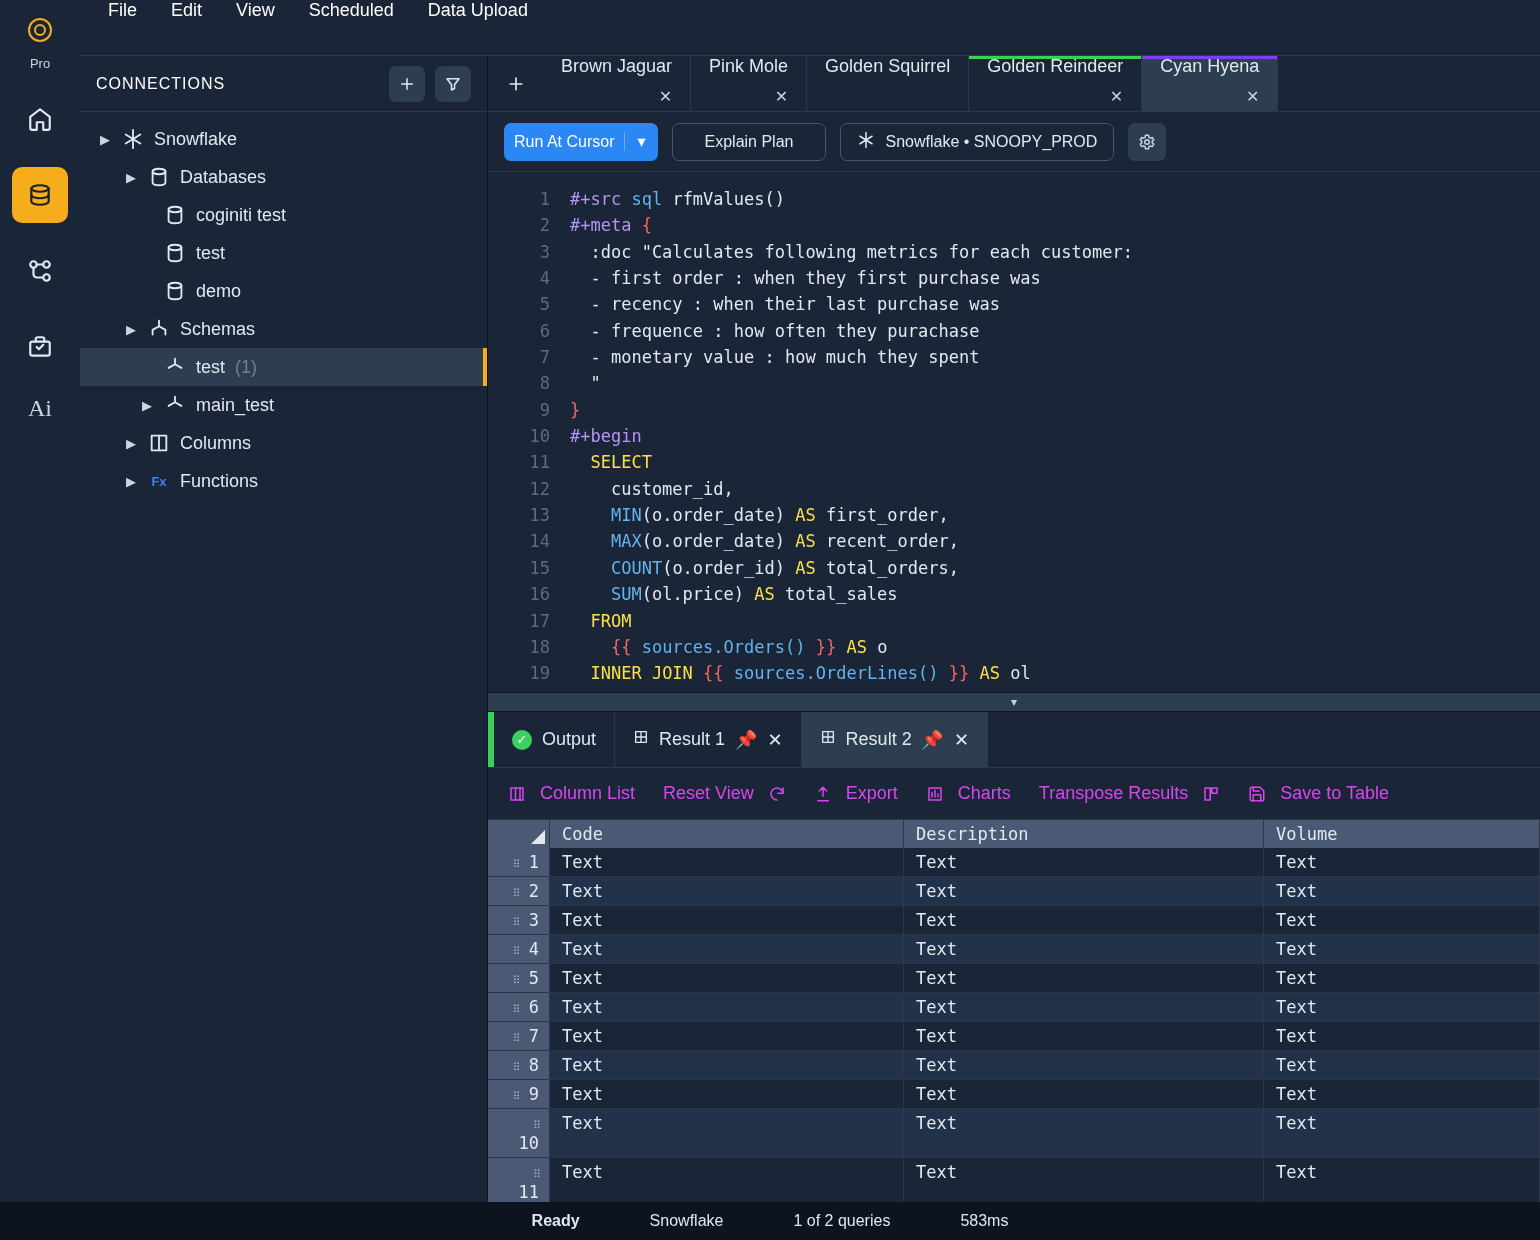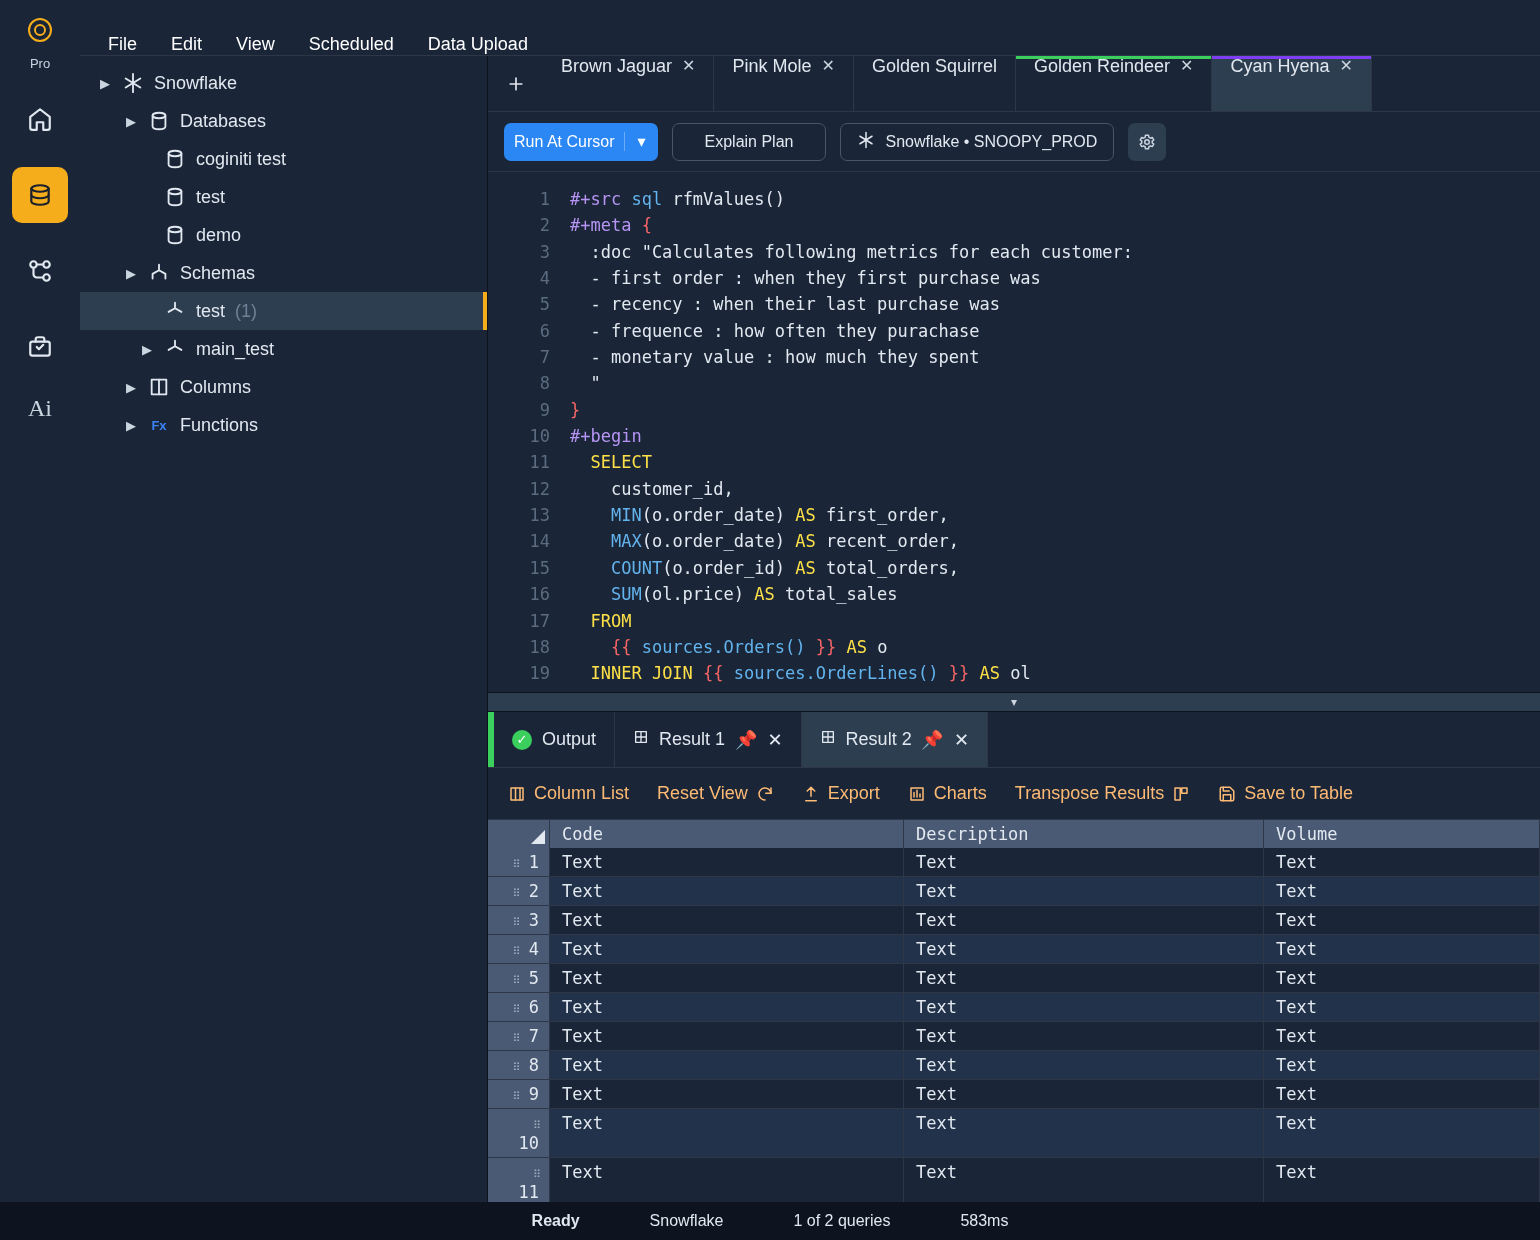--- a/index.html
+++ b/index.html
@@ -29,21 +29,21 @@
   .rail-logo svg { width: 30px; height: 30px; }
   .rail-label { font-size: 13px; color: #cbd5e0; margin-top: -14px; }
   .rail-item { width: 56px; height: 56px; display: grid; place-items: center; border-radius: 10px; cursor: pointer; color: #e2e8f0;}
   .rail-item.active { background: #f6ad1b; color: #1a202c; }
   .rail-item svg { width: 26px; height: 26px; }
   .rail-ai { font-family: ui-serif, Georgia, serif; font-size: 24px; color: #cbd5e0; cursor:pointer;}
   
   .main-col { flex: 1; display: flex; flex-direction: column; overflow: hidden; }
   .menubar {
     height: 56px;
-    display: flex; align-items: flex-end; gap: 34px;
+    display: flex; align-items: flex-start; gap: 34px;
     padding: 0 28px;
     background: #1a2638;
     border-bottom: 1px solid #2d3748;
     font-size: 18px;
   }
   .menubar span { color: #fff; cursor: pointer; }
   .content-row { flex: 1; display: flex; overflow: hidden; }
   
   .sidebar {
     width: 408px;
@@ -72,23 +72,23 @@
     content:""; position:absolute; right:0; top:0; bottom:0; width:4px; background:#f6ad1b;
   }
   .caret { width: 14px; display:inline-block; color:#cbd5e0; font-size:13px; text-align:center;}
   .tree-icon { width: 22px; height: 22px; display: grid; place-items:center; }
   .dim { color: #718096; }
   
   .editor-col { flex:1; display:flex; flex-direction:column; background:#1a2638; overflow:hidden;}
   .tabbar { height:56px; display:flex; align-items:stretch; background:#1a2638; border-bottom:1px solid #2d3748;}
   .tab-newbtn { width:55px; display:grid; place-items:center; cursor:pointer; color:#e2e8f0;}
   .tab {
-    display:flex; align-items:flex-start; gap:10px; padding:0 18px;
+    display:flex; align-items:flex-end; gap:10px; padding:0 18px;
     background:#1a2638; border-right:1px solid #2d3748; font-size:18px;
-    cursor:pointer; white-space:nowrap; position:relative;
+    cursor:pointer; white-space:nowrap; position:relative;flex-direction:column;
   }
   .tab.accent-green::before { content:""; position:absolute; top:0; left:0; right:0; height:3px; background:#3bcf5e;}
   .tab.accent-purple::before { content:""; position:absolute; top:0; left:0; right:0; height:3px; background:#7e3ff2;}
   .tab.active { background:#2d3e50;}
   .tab-close { color:#cbd5e0; font-size:16px; cursor:pointer;}
   .toolbar { height:60px; display:flex; align-items:center; gap:14px; padding:0 16px; background:#1a2638; border-bottom:1px solid #2d3748;}
   .btn-primary {
     display:flex; align-items:center; height:38px; background:#2b87f3; color:#fff; border-radius:7px; overflow:hidden; cursor:pointer; font-size:16px;
   }
   .btn-primary .lbl { padding:0 10px; }
@@ -106,21 +106,21 @@
   
   .collapser { height:20px; background:#2d3e50; border-top:1px solid #0d1420; border-bottom:1px solid #0d1420; display:grid; place-items:center; cursor:pointer; color:#cbd5e0; font-size:12px;}
   
   .results { flex:1; display:flex; flex-direction:column; background:#1a2638; overflow:hidden; position:relative;}
   .res-tabs { height:56px; display:flex; align-items:stretch; border-bottom:1px solid #2d3748;}
   .res-greenbar { width:6px; background:#3bcf5e;}
   .res-tab { display:flex; align-items:center; gap:10px; padding:0 18px; font-size:18px; cursor:pointer; border-right:1px solid #2d3748;}
   .res-tab.active { background:#2d3e50;}
   .check-badge { width:20px; height:20px; border-radius:50%; background:#3bcf5e; display:grid; place-items:center; color:#fff; font-size:13px;}
   .res-toolbar { height:52px; display:flex; align-items:center; gap:28px; padding:0 20px; font-size:18px; border-bottom:1px solid #2d3748;}
-  .tb-item { display:flex; align-items:center; gap:8px; cursor:pointer; color:#fdba74;}
+  .tb-item { display:flex; align-items:center; gap:14px; cursor:pointer; color:#d946ef;}
   .grid { flex:1; overflow:auto; font-family: ui-monospace, Menlo, Consolas, monospace; font-size:17px;}
   .grid-header { display:flex; background:#4a5a74; color:#e2e8f0; position:sticky; top:0;}
   .grid-rownum { width:62px; text-align:right; padding:4px 10px; background:#4a5a74; border-right:1px solid #2d3748;}
   .grid-corner { width:62px; background:#4a5a74; border-right:1px solid #2d3748; position:relative;}
   .grid-corner::after{content:"";position:absolute;right:4px;bottom:4px;width:0;height:0;border-left:14px solid transparent;border-bottom:14px solid #e2e8f0;}
   .hcell, .cell { padding:4px 12px; border-right:1px solid #2d3748; }
   .col-a{flex:0 0 354px;} .col-b{flex:0 0 360px;} .col-c{flex:1;}
   .grid-row { display:flex; border-bottom:1px solid #2d3748;}
   .grid-row.odd { background:#1a2638;} .grid-row.even{background:#22324a;}
   .drag-handle{ width:14px; display:inline-block; color:#a0aec0; letter-spacing:-2px; font-size:11px;}
@@ -177,20 +177,35 @@
       <span>File</span>
       <span>Edit</span>
       <span>View</span>
       <span>Scheduled</span>
       <span>Data Upload</span>
     </div>
 
     <div class="content-row">
 
       <div class="sidebar">
+        <div class="side-header">
+          <span>CONNECTIONS</span>
+          <div class="side-header-btns">
+            <div class="iconbtn">
+                <svg viewBox="0 0 24 24" width="18" height="18">
+                  <path d="M12 5v14M5 12h14"></path>
+                </svg>
+              </div>
+            <div class="iconbtn">
+                <svg viewBox="0 0 24 24" width="18" height="18">
+                  <path d="M4 5h16l-6 8v5l-4 2v-7z"></path>
+                </svg>
+              </div>
+          </div>
+        </div>
         <div class="tree">
           <div class="tree-row" style="padding-left:18px">
             <span class="caret">▶</span>
             <span class="tree-icon">
                 <svg viewBox="0 0 24 24" stroke="#63b3ed">
                   <path d="M12 2v20M4 7l16 10M4 17L20 7"></path>
                 </svg>
               </span>
             <span>Snowflake</span>
           </div>

